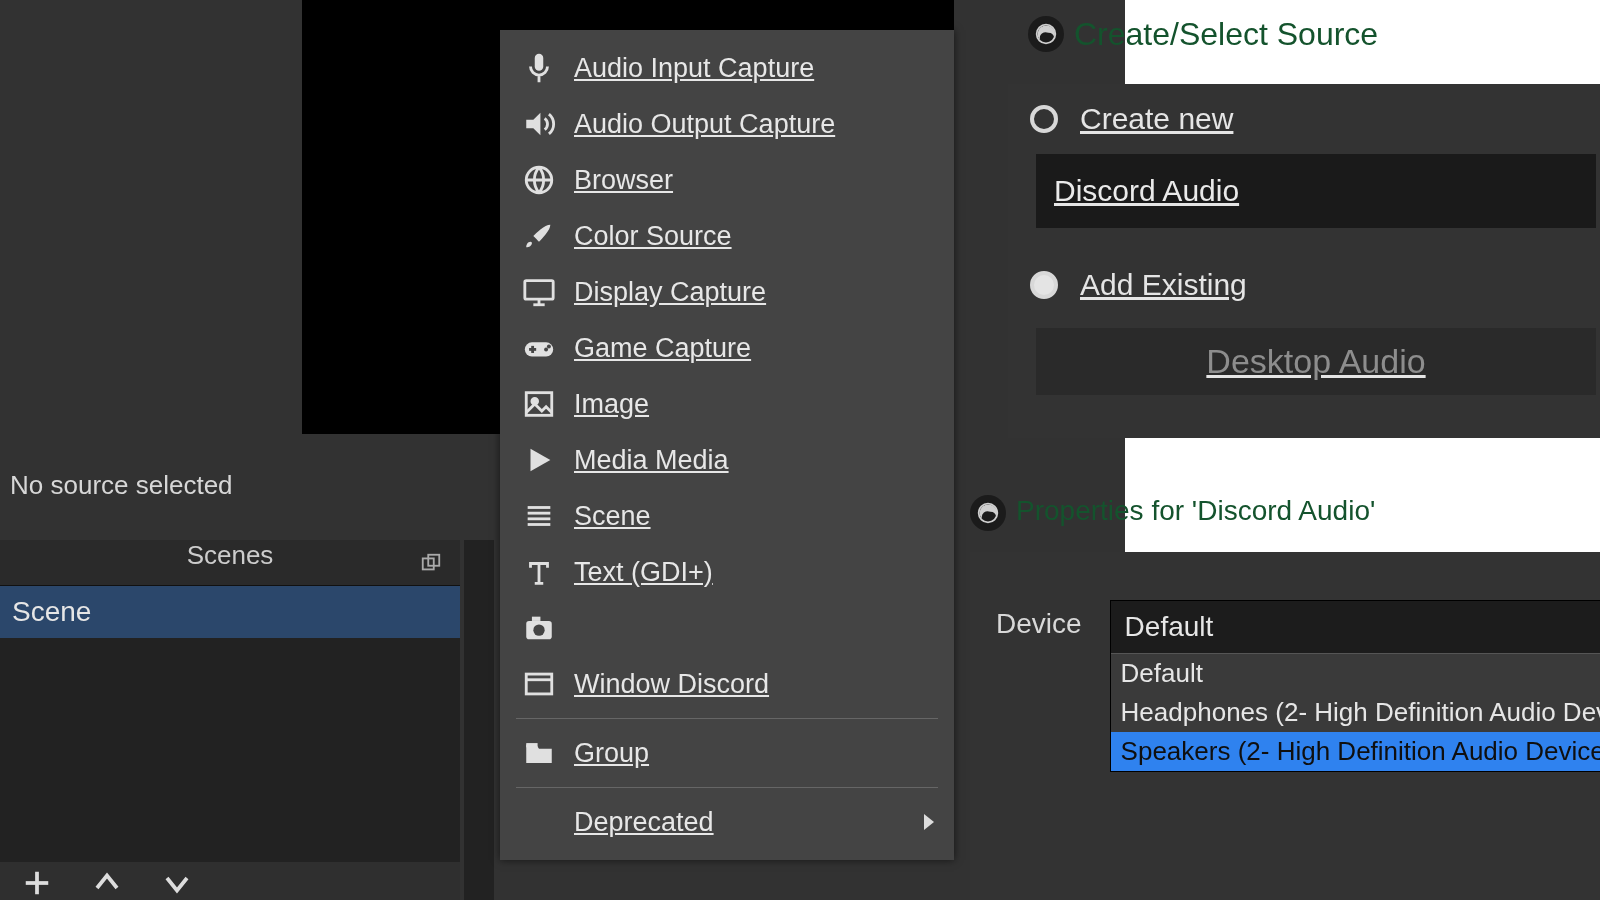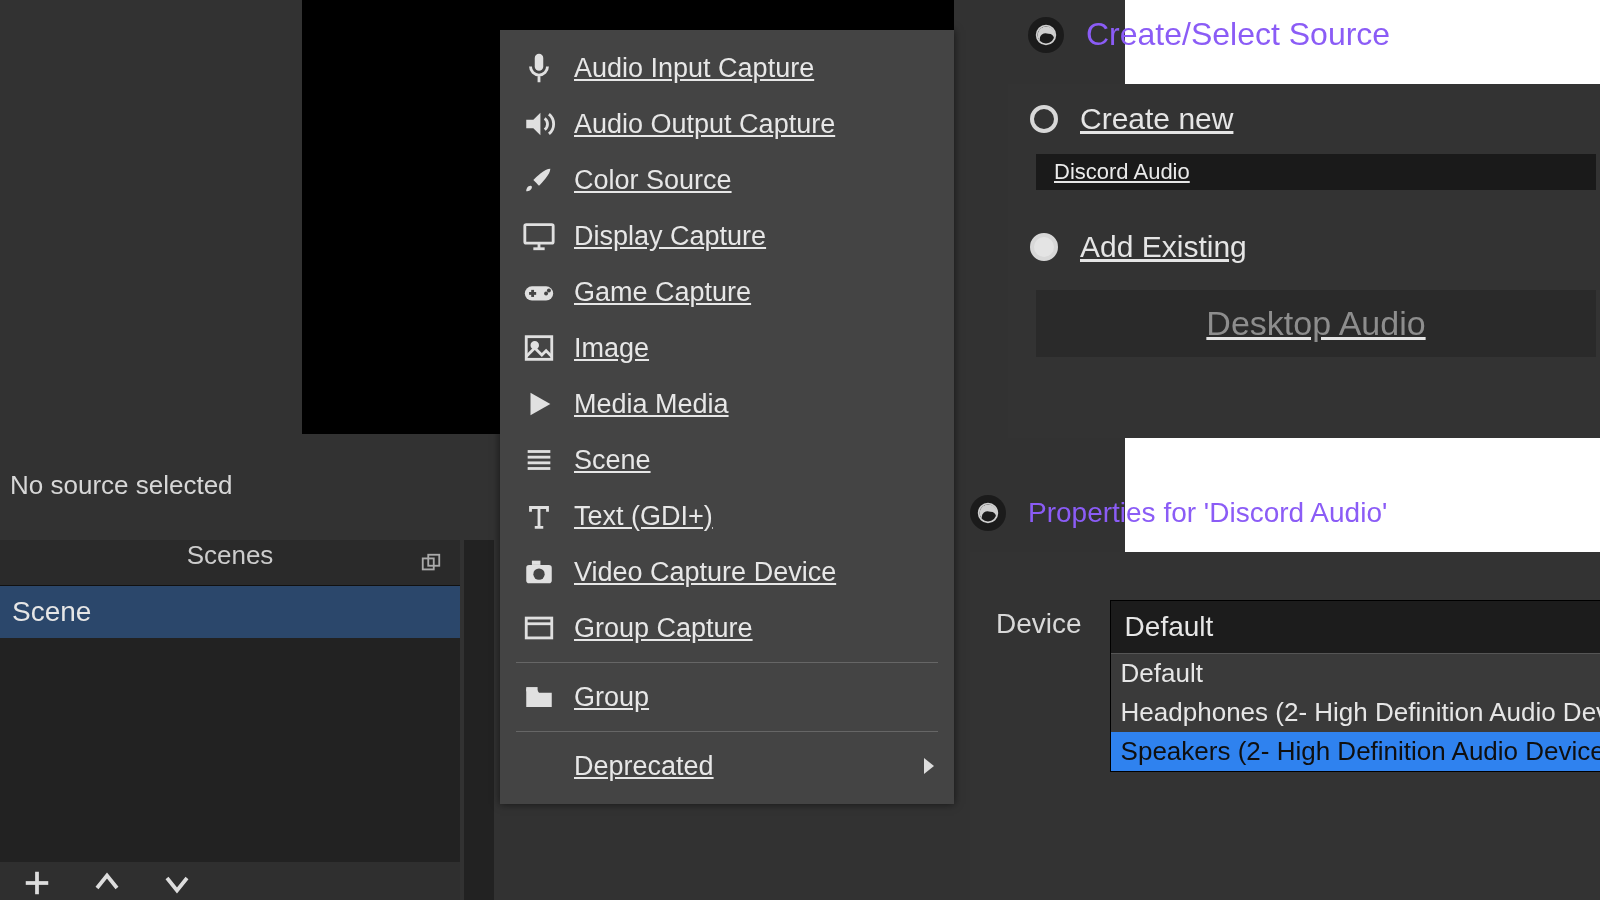--- a/index.html
+++ b/index.html
@@ -119,24 +119,23 @@
     transform: translateY(-50%);
     border-left: 10px solid #ddd;
     border-top: 8px solid transparent;
     border-bottom: 8px solid transparent;
   }
 
   
   .dlg-header {
     position: absolute;
     display: flex;
-    align-items: center;
-    gap: 22px;
+    gap: 10px;
     font-size: 32px;
-    color: #8b5cf6;
+    color: #14532d;
   }
   .obs-logo {
     width: 36px; height: 36px;
     border-radius: 50%;
     display: inline-flex;
     align-items: center; justify-content: center;
     background: #1b1b1b;
   }
   .obs-logo svg { width: 28px; height: 28px; }
 
@@ -154,22 +153,22 @@
     gap: 22px;
     font-size: 30px;
     padding: 18px 22px;
   }
   .radio { width: 28px; height: 28px; border: 4px solid #d8d8d8; border-radius: 50%; }
   .radio.filled { background: #e4e4e4; }
   .name-input {
     margin: 0 0 0 28px;
     background: #1a1a1a;
     color: #eaeaea;
-    font-size: 22px;
-    padding: 5px 18px;
+    font-size: 30px;
+    padding: 20px 18px;
     width: 560px;
   }
   .existing-box {
     margin: 8px 0 0 28px;
     width: 560px;
     background: #2a2a2a;
     color: #8d8d8d;
     font-size: 34px;
     padding: 14px 16px;
     text-align: center;
@@ -276,20 +275,29 @@
     <span class="ctx-icon">
       <svg viewBox="0 0 24 24" fill="currentColor">
           <polygon points="3,9 8,9 13,4 13,20 8,15 3,15"></polygon>
           <path d="M16 8a5 5 0 010 8M19 5a9 9 0 010 14" stroke="currentColor" stroke-width="2" fill="none"></path>
         </svg>
     </span>
     <span>Audio Output Capture</span>
   </div>
   <div class="ctx-item">
     <span class="ctx-icon">
+      <svg viewBox="0 0 24 24" fill="none" stroke="currentColor" stroke-width="2">
+          <circle cx="12" cy="12" r="9"></circle>
+          <path d="M3 12h18M12 3a14 14 0 010 18M12 3a14 14 0 000 18"></path>
+        </svg>
+    </span>
+    <span>Browser</span>
+  </div>
+  <div class="ctx-item">
+    <span class="ctx-icon">
       <svg viewBox="0 0 24 24" fill="currentColor">
           <path d="M20 4c-4 0-10 6-12 8 1 1 3 3 4 4 2-2 8-8 8-12zM6 16c-2 0-3 2-3 4 2 0 4-1 4-3 0-1-1-1-1-1z"></path>
         </svg>
     </span>
     <span>Color Source</span>
   </div>
   <div class="ctx-item">
     <span class="ctx-icon">
       <svg viewBox="0 0 24 24" fill="none" stroke="currentColor" stroke-width="2">
           <rect x="2" y="4" width="20" height="13" rx="1"></rect>
@@ -349,30 +357,29 @@
     <span>Text (GDI+)</span>
   </div>
   <div class="ctx-item">
     <span class="ctx-icon">
       <svg viewBox="0 0 24 24" fill="currentColor">
           <rect x="3" y="7" width="18" height="13" rx="2"></rect>
           <circle cx="12" cy="13.5" r="4" fill="#444"></circle>
           <rect x="7" y="4" width="6" height="3"></rect>
         </svg>
     </span>
-    <span>Video Capture Device</span>
   </div>
   <div class="ctx-item">
     <span class="ctx-icon">
       <svg viewBox="0 0 24 24" fill="none" stroke="currentColor" stroke-width="2">
           <rect x="3" y="5" width="18" height="14"></rect>
           <line x1="3" y1="9" x2="21" y2="9"></line>
         </svg>
     </span>
-    <span>Group Capture</span>
+    <span>Window Discord</span>
   </div>
 
   <div class="ctx-sep"></div>
 
   <div class="ctx-item">
     <span class="ctx-icon">
       <svg viewBox="0 0 24 24" fill="currentColor">
           <path d="M3 6h7l2 3h9v10H3z"></path>
           <rect x="3" y="5" width="8" height="3"></rect>
         </svg>

